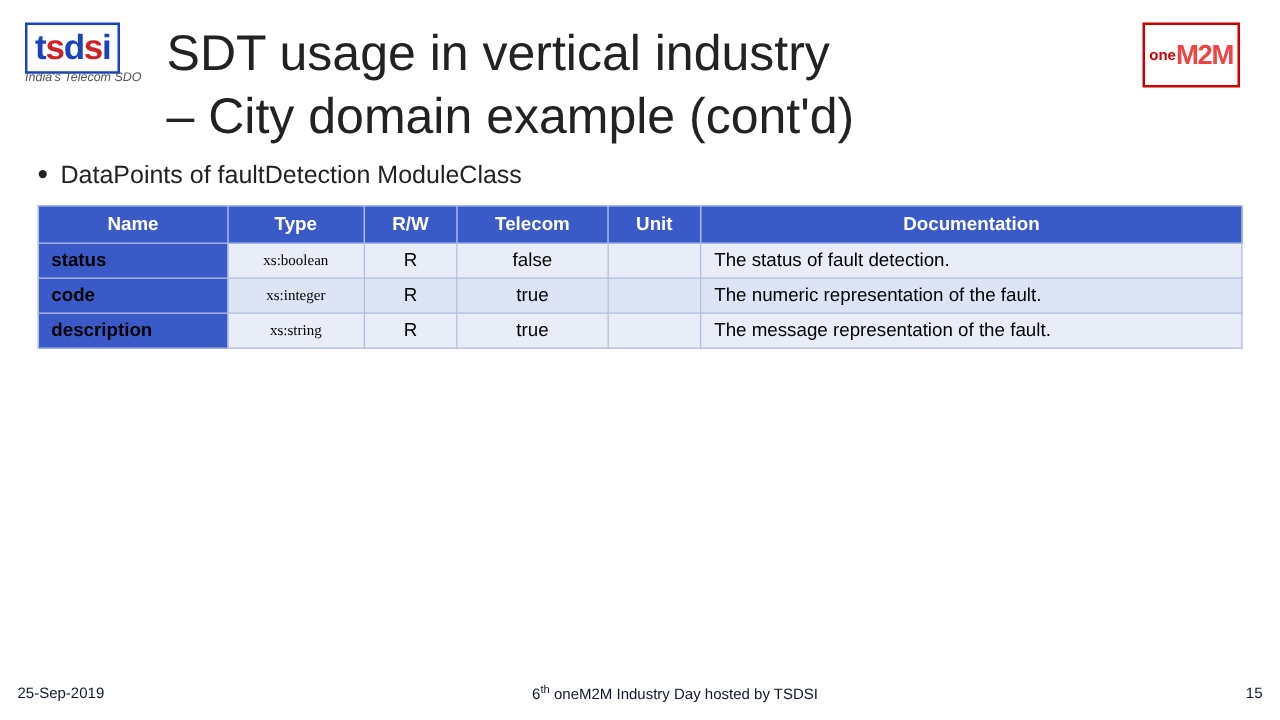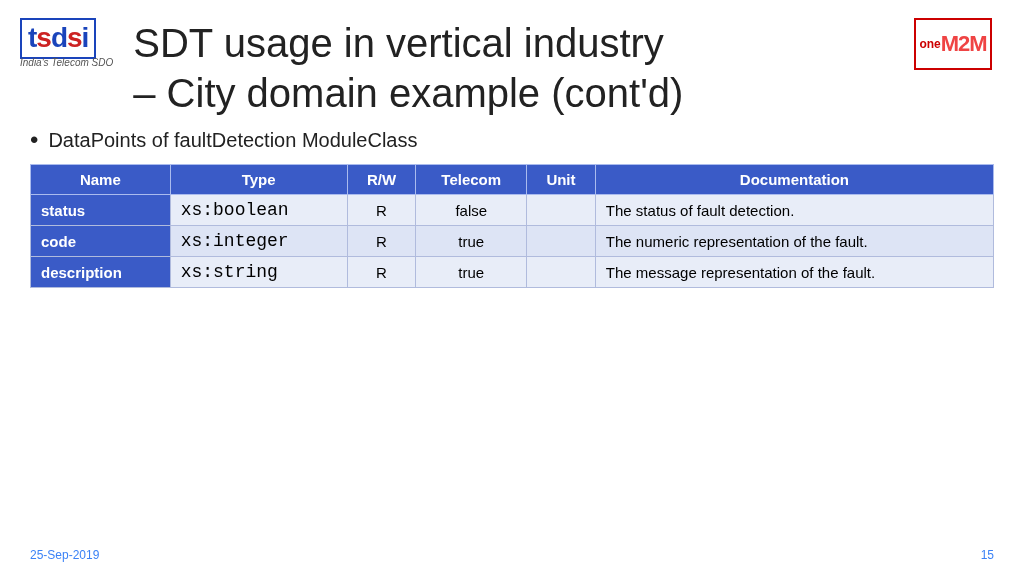--- a/index.html
+++ b/index.html
@@ -127,28 +127,29 @@
     }
 
     .data-table tbody td {
       padding: 5px 10px;
       border: 1px solid #b0bbdd;
       vertical-align: middle;
     }
 
     .data-table tbody td.name-cell {
       background: #3a5bc7;
-      color: #ffffff;
+      color: #000000;
       font-weight: 700;
       text-align: left;
     }
 
     .data-table tbody td.type-cell {
-      font-family: Liberation Mono, monospace;
-      font-size: 18px;
+      font-family: Liberation Serif, serif;
+      font-size: 12px;
+      text-align: center;
     }
 
     .data-table tbody td.rw-cell {
       text-align: center;
     }
 
     .data-table tbody td.optional-cell {
       text-align: center;
     }
 
@@ -162,23 +163,23 @@
 
     
     .footer {
       position: absolute;
       bottom: 14px;
       left: 0;
       right: 0;
       display: flex;
       justify-content: space-between;
       align-items: center;
-      padding: 0 30px;
+      padding: 0 14px;
       font-size: 12px;
-      color: #3b82f6;
+      color: #0f172a;
     }
 
     .footer-center {
       text-align: center;
     }
 
     .footer-center sup {
       font-size: 9px;
     }
 
@@ -296,16 +297,19 @@
           <td class="unit-cell"></td>
           <td class="doc-cell">The message representation of the fault.</td>
         </tr>
       </tbody>
     </table>
 
   </div>
 
   <div class="footer">
     <span>25-Sep-2019</span>
+    <span class="footer-center">
+      <span>6</span><sup>th</sup><span> oneM2M Industry Day hosted by TSDSI</span>
+    </span>
     <span>15</span>
   </div>
 
 </div>
 
 </body></html>

